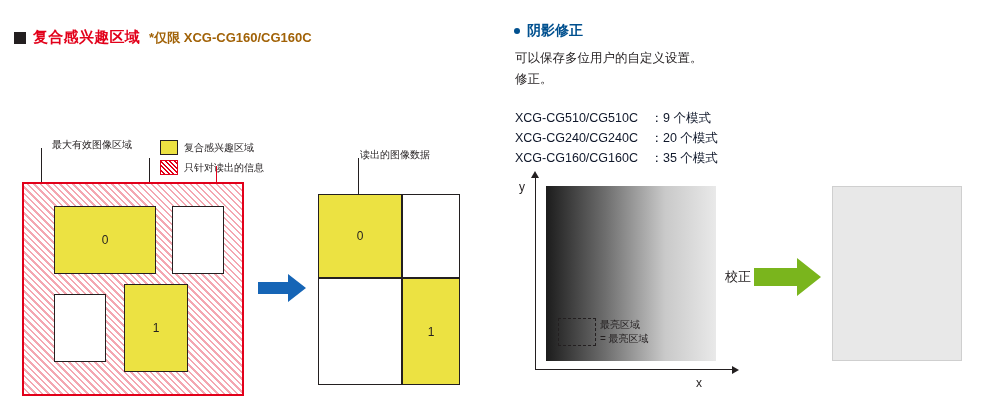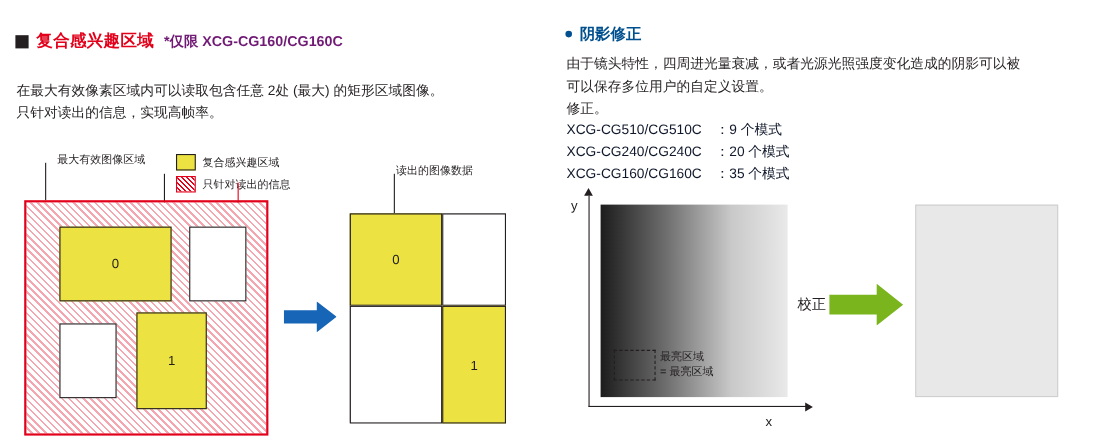--- a/index.html
+++ b/index.html
@@ -44,21 +44,21 @@
   }
   .heading-main {
     font-size: 15px;
     font-weight: bold;
     color: #e2001a;
     letter-spacing: 0.3px;
   }
   .heading-sub {
     font-size: 13px;
     font-weight: bold;
-    color: #701a75;
+    color: #a16207;
     margin-left: 9px;
   }
   .left-body {
     position: absolute;
     left: 15px;
     top: 60px;
     width: 450px;
     font-size: 12.5px;
     line-height: 1.62;
     color: #231f20;
@@ -314,24 +314,20 @@
 <div class="page">
 
   <div class="left-panel">
 
     <div class="heading-row">
       <span class="heading-square"></span>
       <span class="heading-main">复合感兴趣区域</span>
       <span class="heading-sub">*仅限 XCG-CG160/CG160C</span>
     </div>
 
-    <div class="left-body">
-      <div>在最大有效像素区域内可以读取包含任意 2处 (最大) 的矩形区域图像。</div>
-      <div>只针对读出的信息，实现高帧率。</div>
-    </div>
 
     <div class="label-max-area">最大有效图像区域</div>
     <div class="lead lead-v" style="left:41px; top:136px; height:34px;"></div>
 
     <div class="legend">
       <div class="legend-row">
         <span class="legend-swatch sw-yellow"></span>
         <span class="legend-label">复合感兴趣区域</span>
       </div>
       <div class="legend-row">
@@ -379,21 +375,20 @@
   </div>
 
   <div class="right-panel">
 
     <div class="r-heading">
       <span class="bullet-dot"></span>
       <span>阴影修正</span>
     </div>
 
     <div class="r-body">
-      <div>由于镜头特性，四周进光量衰减，或者光源光照强度变化造成的阴影可以被</div>
       <div>可以保存多位用户的自定义设置。</div>
       <div>修正。</div>
     </div>
 
     <div class="r-modes">
       <div>XCG-CG510/CG510C　：9 个模式</div>
       <div>XCG-CG240/CG240C　：20 个模式</div>
       <div>XCG-CG160/CG160C　：35 个模式</div>
     </div>
 

